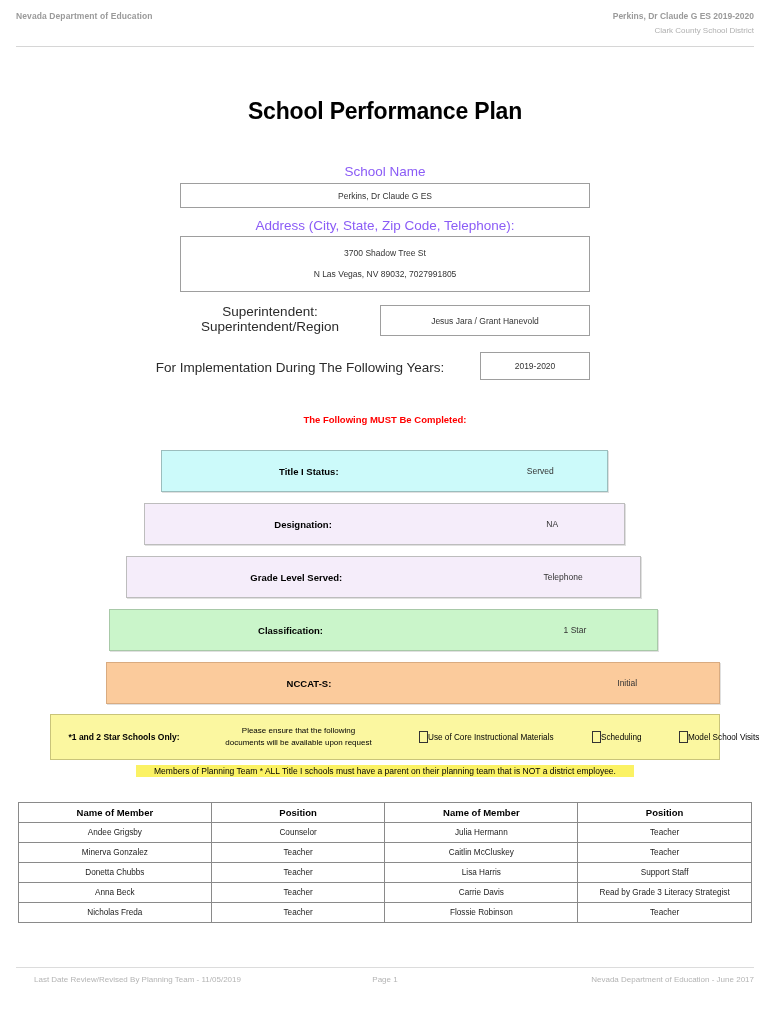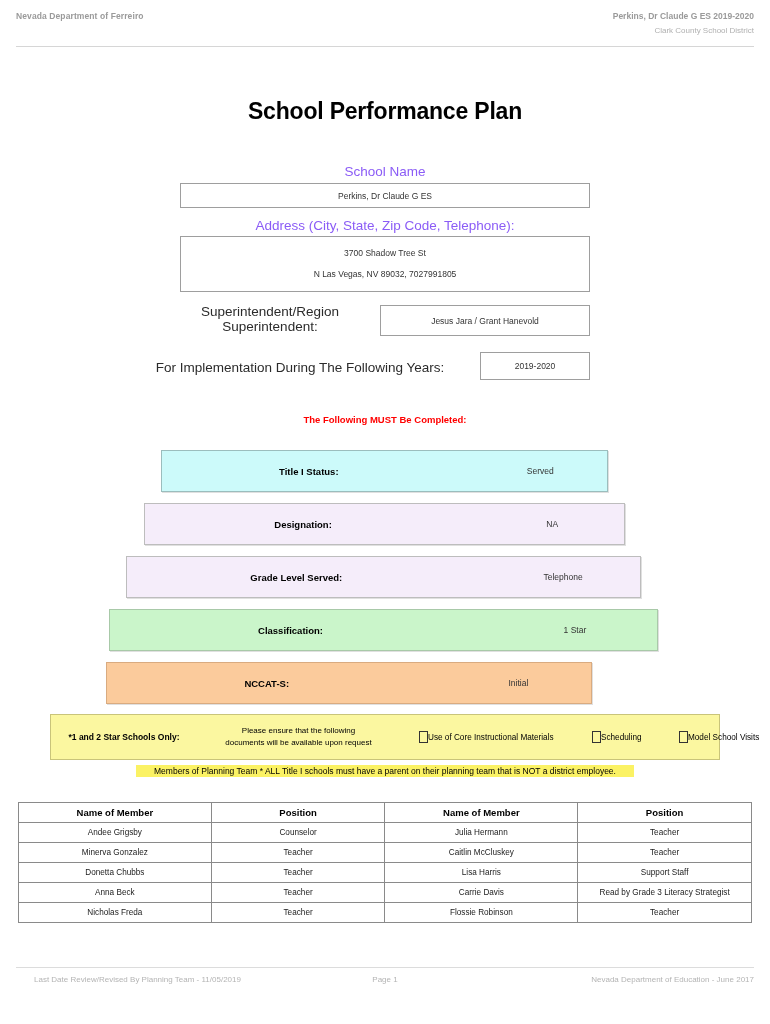--- a/index.html
+++ b/index.html
@@ -235,42 +235,42 @@
     font-size: 8px;
   }
   .ft-left   { position: absolute; left: 34px;  top: 0; }
   .ft-center { position: absolute; left: 0; top: 0; width: 770px; text-align: center; }
   .ft-right  { position: absolute; right: 16px; top: 0; }
 </style>
 </head>
 <body>
 
 <div class="page-header">
-  <div class="hdr-left">Nevada Department of Ferreiro</div>
+  <div class="hdr-left">Nevada Department of Education</div>
   <div class="hdr-right-1">Perkins, Dr Claude G ES  2019-2020</div>
   <div class="hdr-right-2">Clark County School District</div>
   <div class="hdr-rule"></div>
 </div>
 
 <div class="doc-title">School Performance Plan</div>
 
 <div class="center-label" style="top:164px;">School Name</div>
 <div class="field-box" style="left:180px; top:183px; width:410px; height:25px;">
   <span>Perkins, Dr Claude G ES</span>
 </div>
 
 <div class="center-label" style="top:218px;">Address (City, State, Zip Code, Telephone):</div>
 <div class="field-box multi" style="left:180px; top:236px; width:410px; height:56px;">
   <span class="line">3700 Shadow Tree St</span>
   <span class="line">N Las Vegas, NV  89032, 7027991805</span>
 </div>
 
 <div class="right-label" style="left:160px; top:304px; width:220px;">
+  <div>Superintendent:</div>
   <div>Superintendent/Region</div>
-  <div>Superintendent:</div>
 </div>
 <div class="field-box" style="left:380px; top:305px; width:210px; height:31px;">
   <span>Jesus Jara / Grant Hanevold</span>
 </div>
 
 <div class="right-label" style="left:130px; top:360px; width:340px;">For Implementation During The Following Years:</div>
 <div class="field-box" style="left:480px; top:352px; width:110px; height:28px;">
   <span>2019-2020</span>
 </div>
 
@@ -286,21 +286,21 @@
       <div class="sb-value">NA</div>
     </div>
     <div class="status-bar" style="left: 126px; top: 556px; width: 515px; height: 42px; background: rgb(245, 237, 250); border-color: rgb(189, 189, 189);">
       <div class="sb-label">Grade Level Served:</div>
       <div class="sb-value">Telephone</div>
     </div>
     <div class="status-bar" style="left: 109px; top: 609px; width: 549px; height: 42px; background: rgb(202, 245, 202); border-color: rgb(168, 201, 168);">
       <div class="sb-label">Classification:</div>
       <div class="sb-value">1 Star</div>
     </div>
-    <div class="status-bar" style="left: 106px; top: 662px; width: 486px; height: 42px; background: rgb(251, 203, 156); border-color: rgb(217, 171, 128);">
+    <div class="status-bar" style="left: 106px; top: 662px; width: 614px; height: 42px; background: rgb(251, 203, 156); border-color: rgb(217, 171, 128);">
       <div class="sb-label">NCCAT-S:</div>
       <div class="sb-value">Initial</div>
     </div>
   </div>
 
 <div class="yellow-box">
   <div class="yb-title">*1 and 2 Star Schools Only:</div>
   <div class="yb-note">
     <div>Please ensure that the following</div>
     <div>documents will be available upon request</div>

